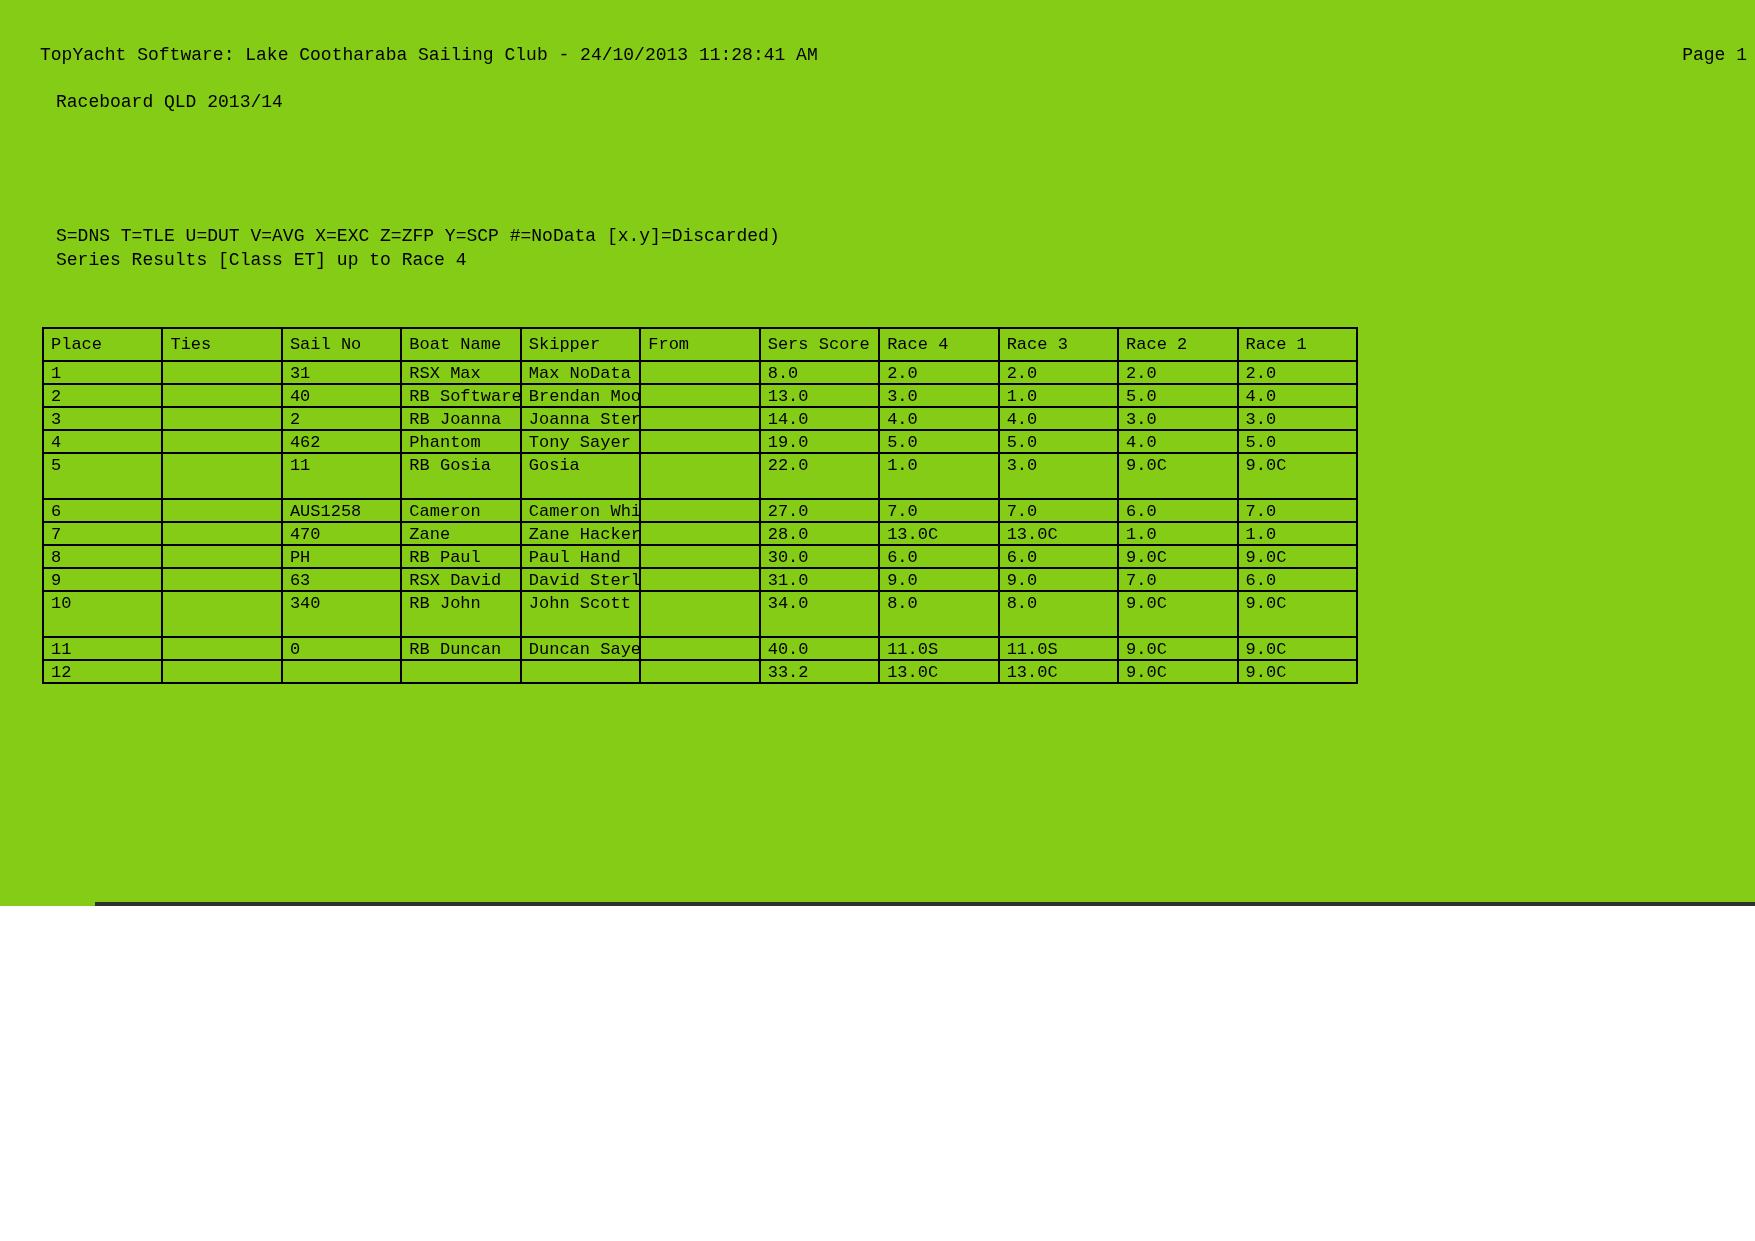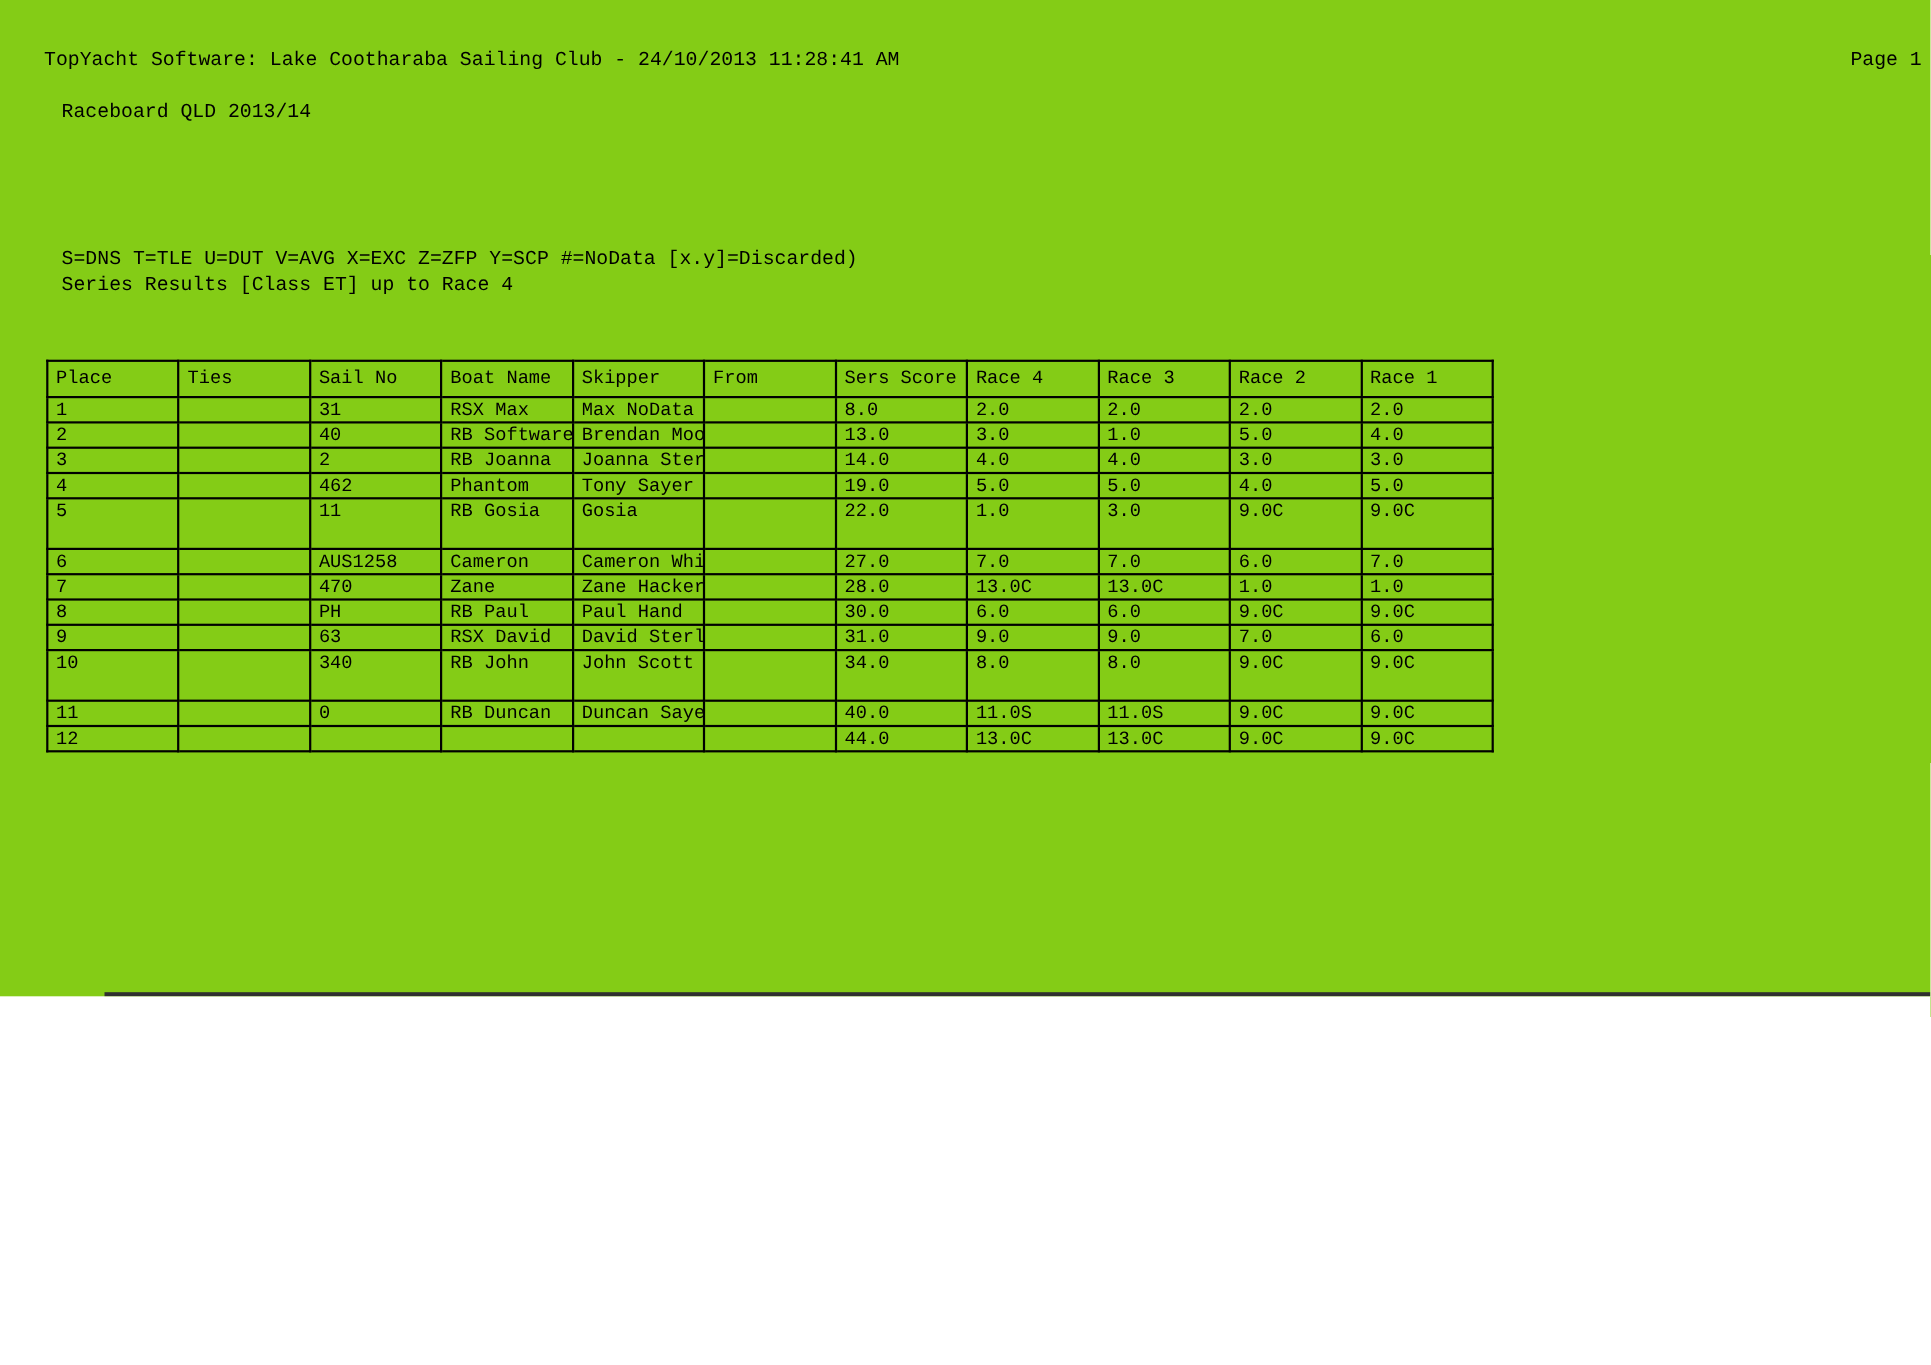--- a/index.html
+++ b/index.html
@@ -252,21 +252,21 @@
           <td class="c-race">9.0C</td>
           <td class="c-race">9.0C</td>
         </tr>
         <tr>
           <td class="c-place">12</td>
           <td class="c-ties"></td>
           <td class="c-sail"></td>
           <td class="c-boat"></td>
           <td class="c-skipper"></td>
           <td class="c-from"></td>
-          <td class="c-sers">44.0</td>
+          <td class="c-sers">33.2</td>
           <td class="c-race">13.0C</td>
           <td class="c-race">13.0C</td>
           <td class="c-race">9.0C</td>
           <td class="c-race">9.0C</td>
         </tr>
       </tbody>
   </table>
 
   <div class="bottom-bar"></div>
 

